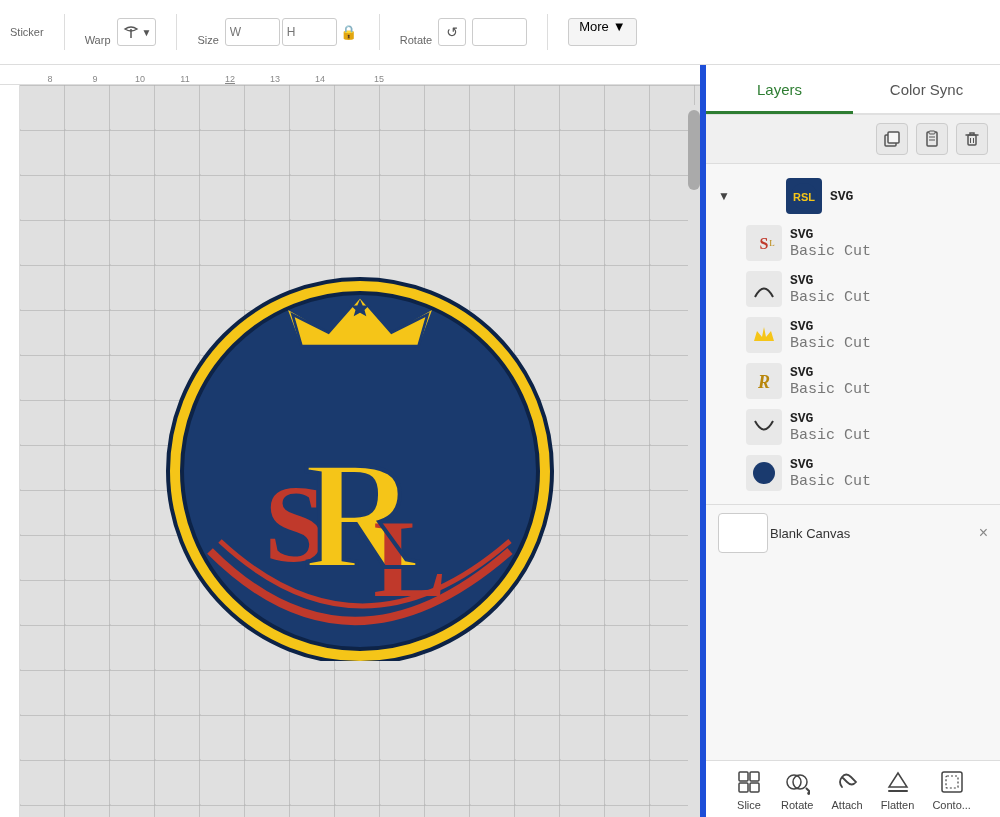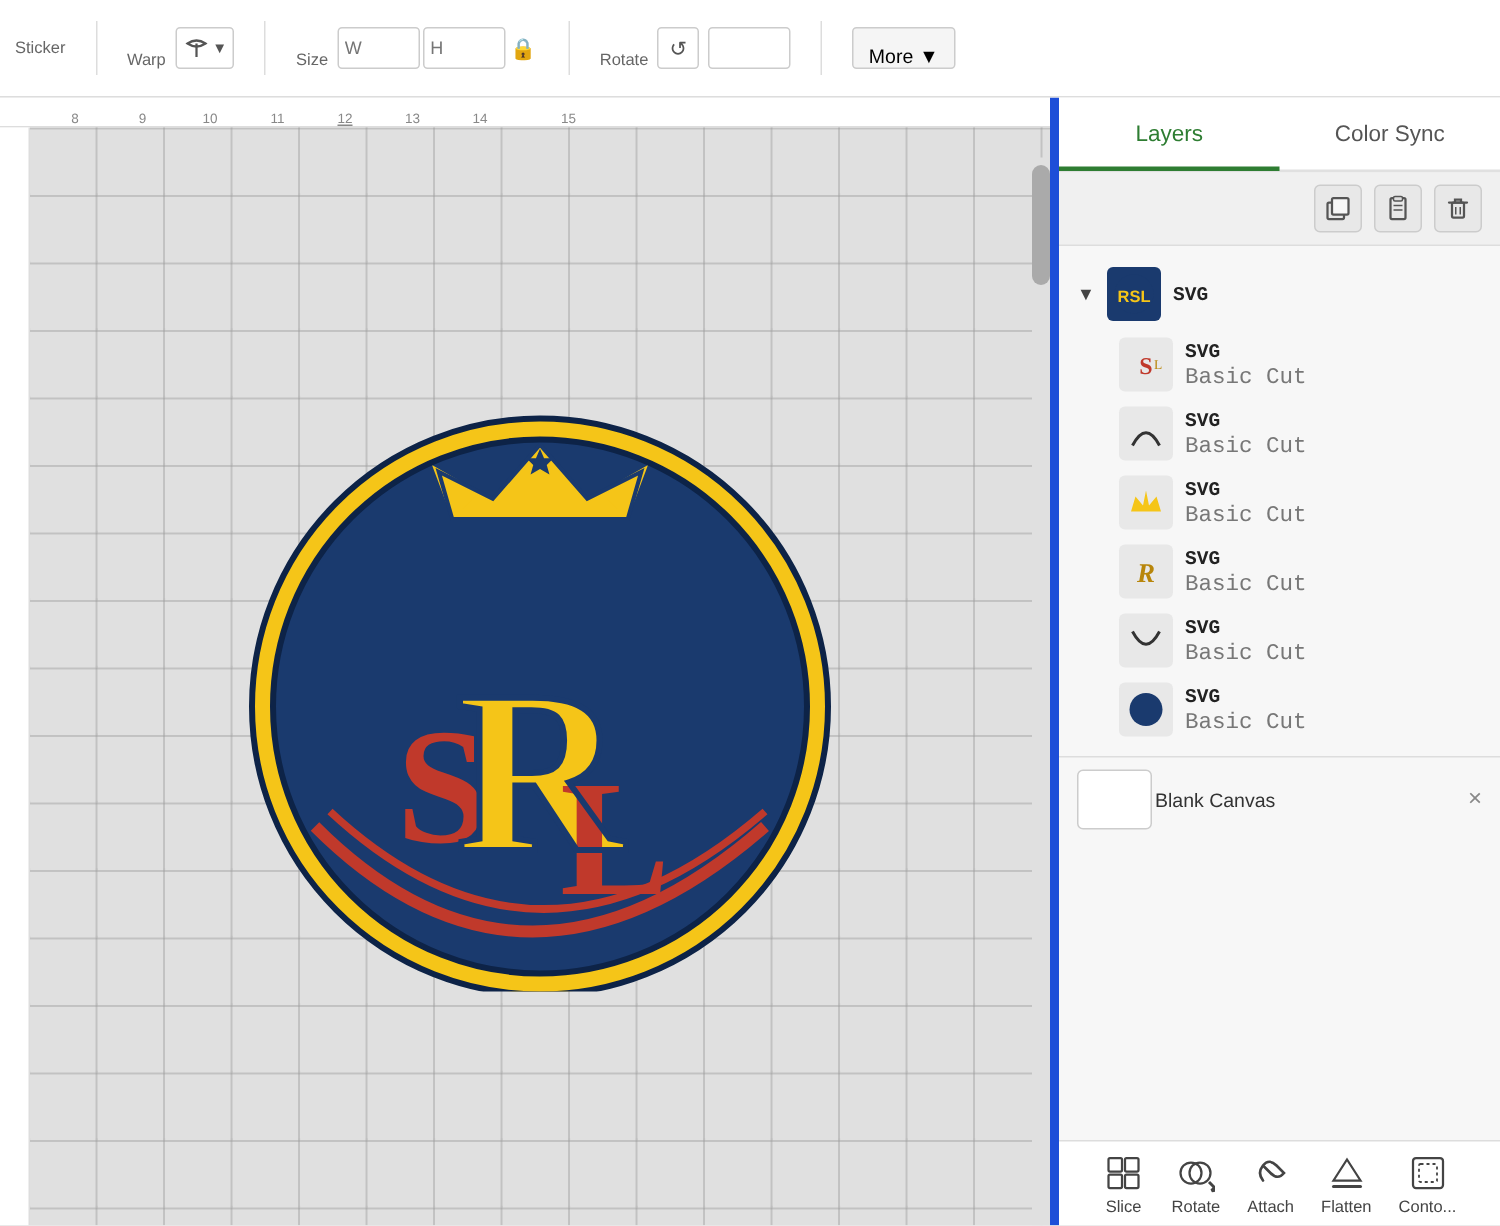--- a/index.html
+++ b/index.html
@@ -58,21 +58,21 @@
     }
     .more-btn {
       background: #f5f5f5;
       border: 1px solid #ccc;
       border-radius: 3px;
       height: 28px;
       padding: 0 10px;
       cursor: pointer;
       font-size: 13px;
       display: flex;
-      align-items: flex-end;
+      align-items: flex-start;
       gap: 4px;
     }
 
     
     .main {
       display: flex;
       flex: 1;
       overflow: hidden;
     }
 
@@ -494,21 +494,21 @@
             <line x1="7.5" y1="8" x2="7.5" y2="13" stroke="#555" stroke-width="1"></line>
             <line x1="10.5" y1="8" x2="10.5" y2="13" stroke="#555" stroke-width="1"></line>
           </svg>
       </button>
     </div>
 
     <div class="layers-list">
 
       <div class="layer-group">
         <span class="chevron-icon">▼</span>
-        <div class="layer-thumb" style="background:#1a3a6e;">
+        <div class="layer-thumb" style="background:#1a3a6e;margin-left:48px;">
           <svg width="28" height="28" viewBox="0 0 28 28">
             <circle cx="14" cy="14" r="13" fill="#1a3a6e"></circle>
             <text x="14" y="19" text-anchor="middle" font-size="11" fill="#f5c518" font-weight="bold">RSL</text>
           </svg>
         </div>
         <div class="layer-info">
           <span class="layer-title">SVG</span>
         </div>
       </div>
 

